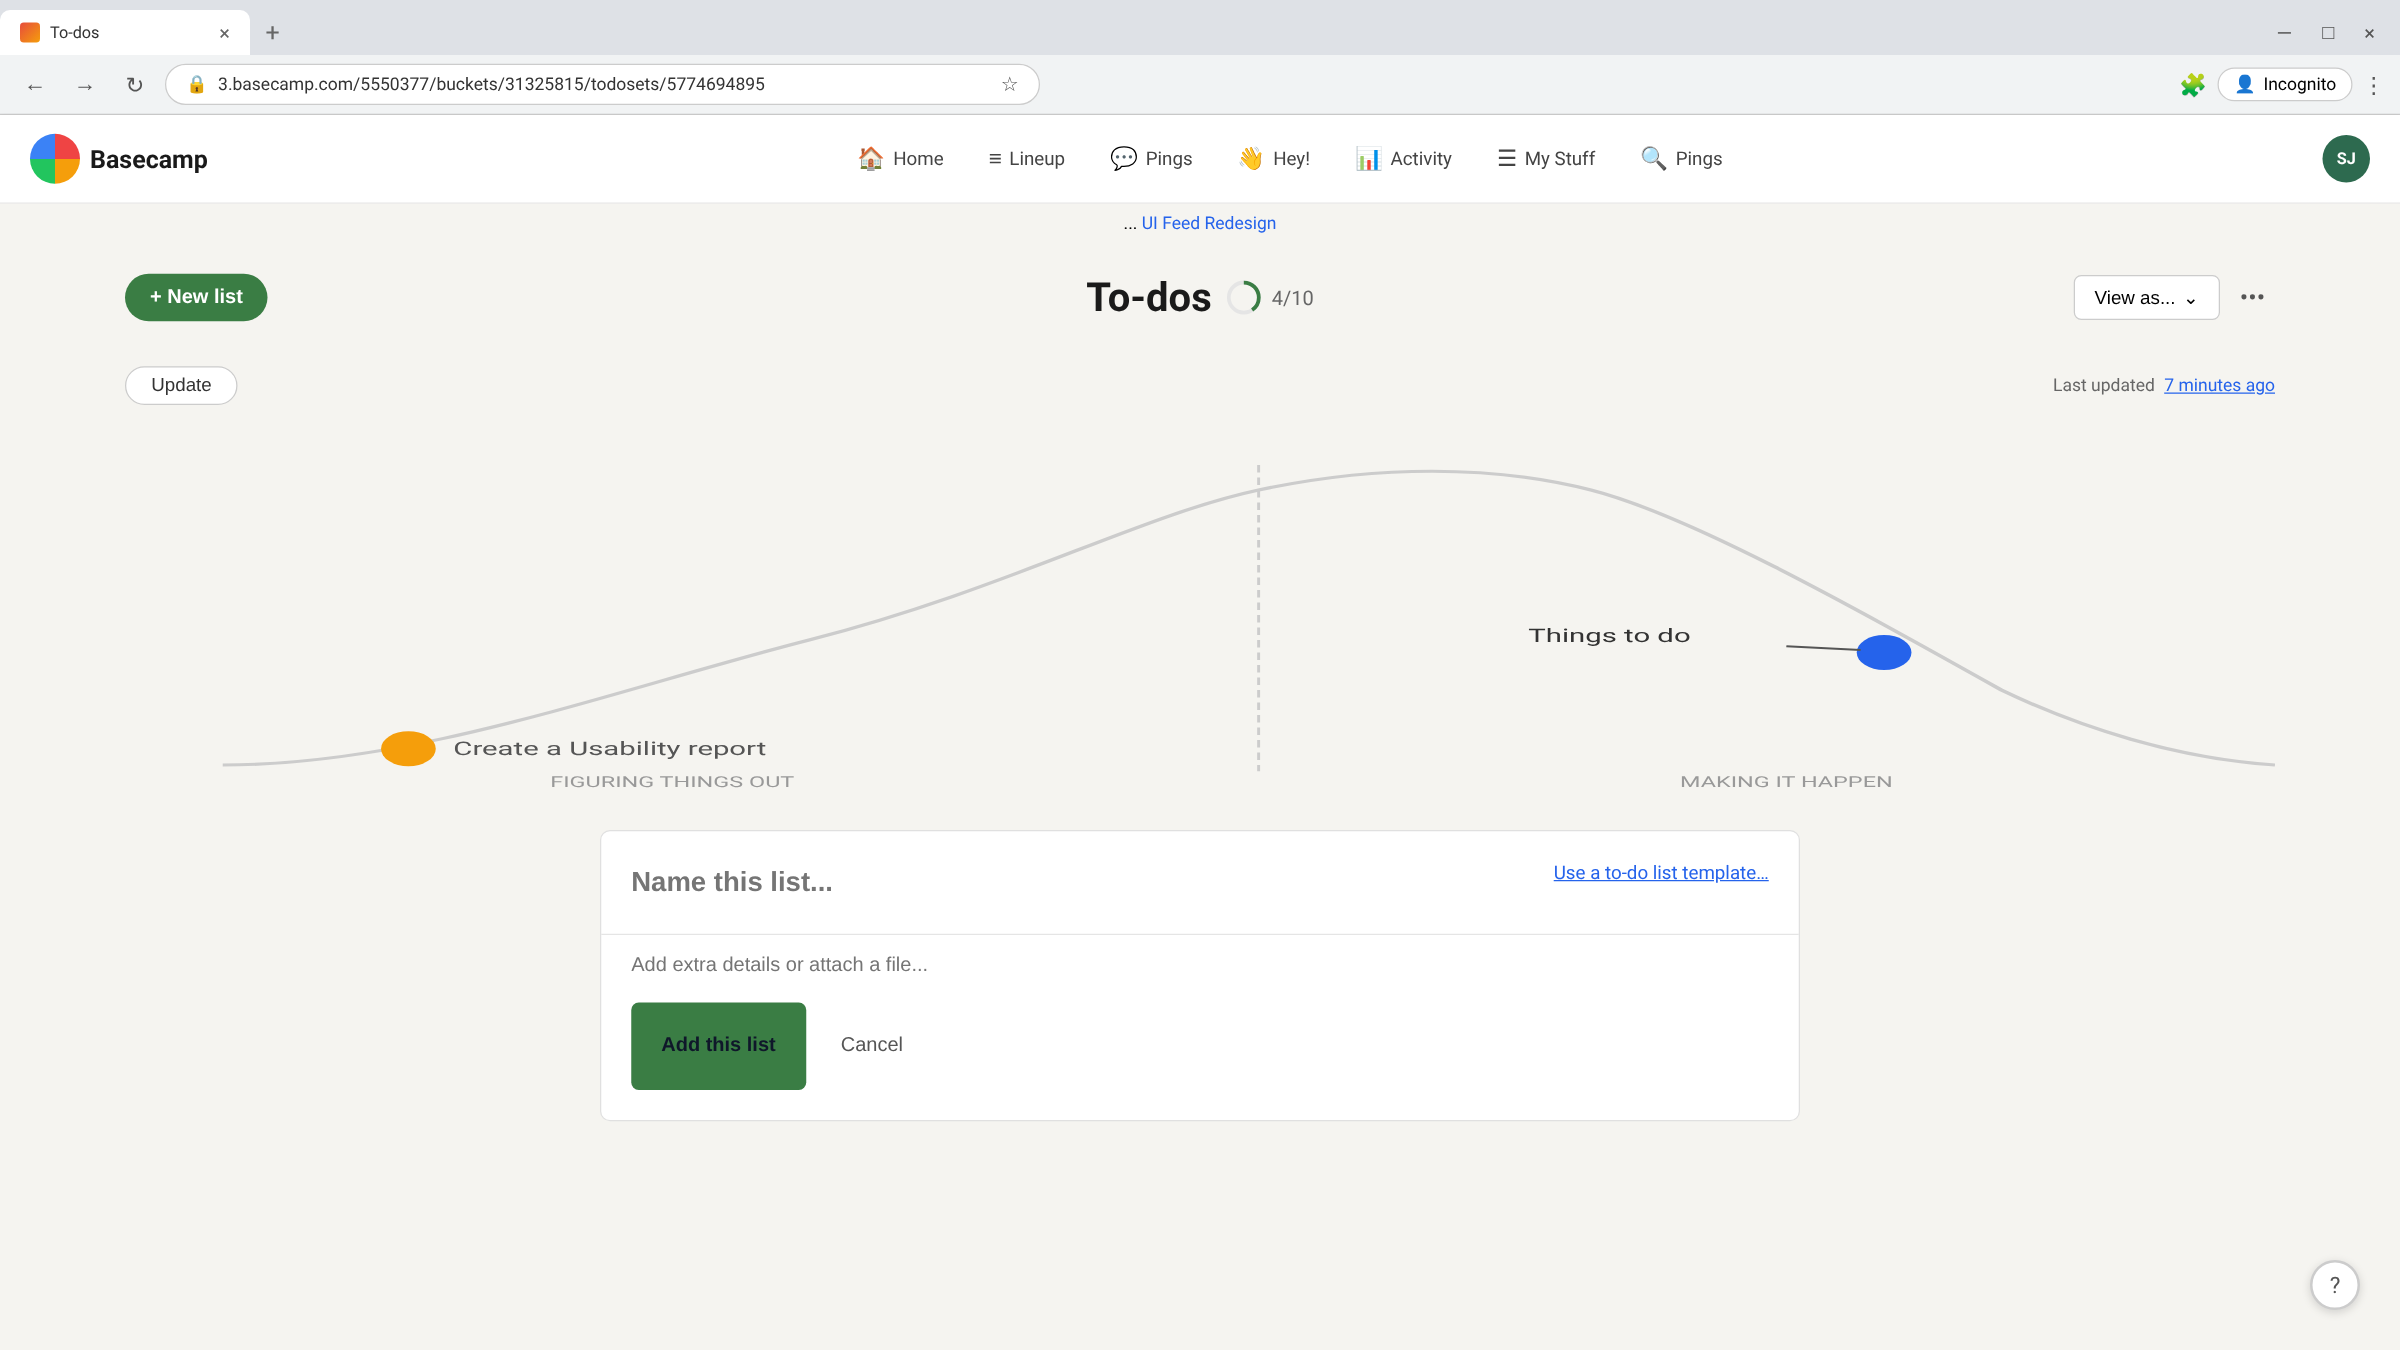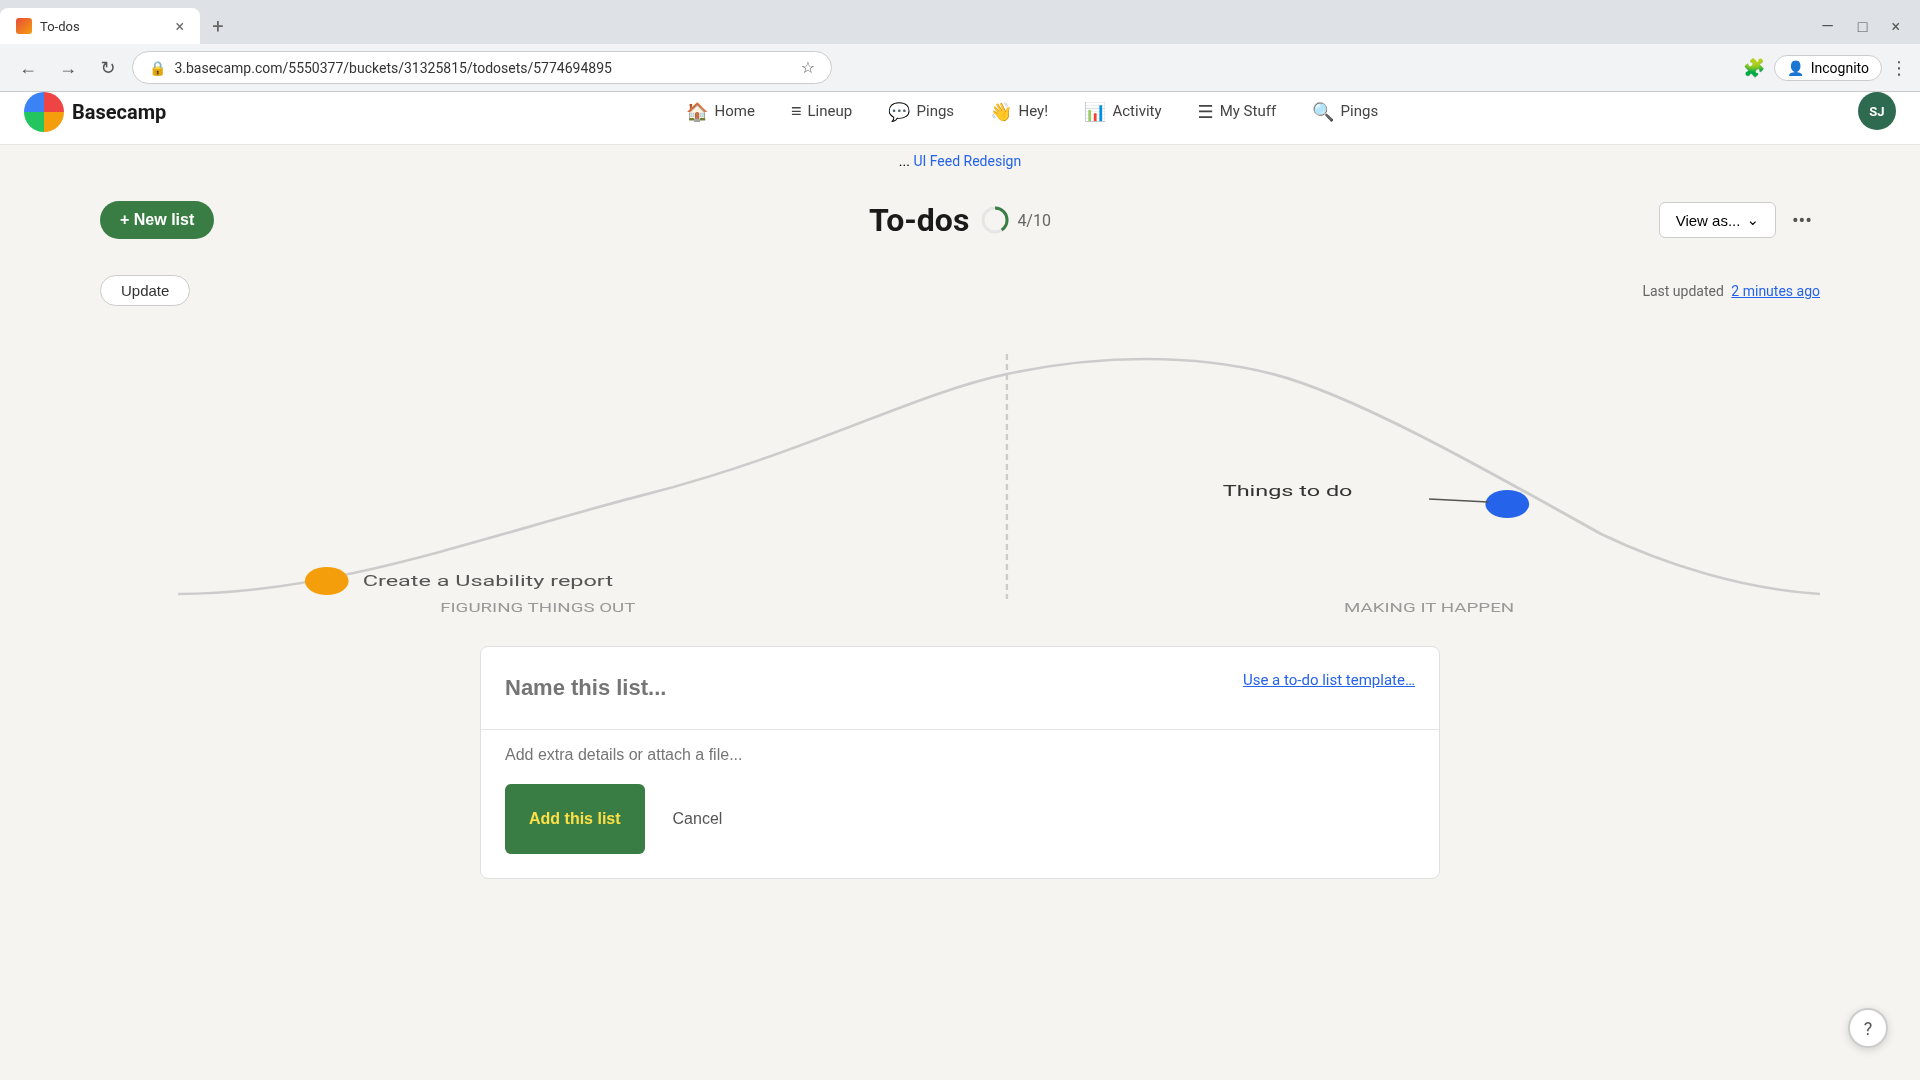--- a/index.html
+++ b/index.html
@@ -19,21 +19,21 @@
     .address-text { flex: 1; }
     .star-btn { color: #555; font-size: 16px; margin-left: auto; }
     .toolbar-right { display: flex; align-items: center; gap: 8px; margin-left: auto; }
     .profile-btn { display: flex; align-items: center; gap: 6px; padding: 4px 12px; border-radius: 20px; border: 1px solid #ccc; font-size: 14px; cursor: pointer; background: #fff; }
     .menu-dots { font-size: 18px; color: #555; cursor: pointer; }
 
     
     .app { background: #f5f4f0; width: 100%; height: calc(1080px - 92px); display: flex; flex-direction: column; }
 
     
-    .top-nav { background: #fff; display: flex; align-items: flex-start; padding: 0 24px; height: 53px; border-bottom: 1px solid #e5e5e5; box-shadow: 0 1px 3px rgba(0,0,0,0.08); }
+    .top-nav { background: #fff; display: flex; align-items: center; padding: 0 24px; height: 71px; border-bottom: 1px solid #e5e5e5; box-shadow: 0 1px 3px rgba(0,0,0,0.08); }
     .brand { display: flex; align-items: center; gap: 8px; margin-right: 40px; }
     .brand-logo { width: 36px; height: 36px; background: linear-gradient(135deg, #f59e0b, #ef4444); border-radius: 8px; }
     .brand-name { font-size: 20px; font-weight: 700; color: #1a1a1a; }
     .nav-links { display: flex; align-items: center; gap: 4px; flex: 1; justify-content: center; }
     .nav-link { display: flex; align-items: center; gap: 6px; padding: 8px 16px; border-radius: 6px; font-size: 15px; color: #444; cursor: pointer; text-decoration: none; }
     .nav-icon { font-size: 18px; }
     .user-avatar { width: 38px; height: 38px; background: #2d6a4f; border-radius: 50%; display: flex; align-items: center; justify-content: center; color: white; font-weight: 700; font-size: 13px; cursor: pointer; margin-left: auto; }
 
     
     .scroll-hint { background: #f5f4f0; text-align: center; padding: 8px; font-size: 14px; }
@@ -59,21 +59,21 @@
     .last-updated a { color: #2563eb; }
 
     .chart-container { position: relative; width: 100%; height: 280px; }
     .chart-svg { width: 100%; height: 100%; }
 
     
     .form-section { background: white; border-radius: 8px; border: 1px solid #e0e0e0; padding: 24px; max-width: 960px; margin: 0 auto; }
     .form-name-input { width: 100%; border: none; font-size: 22px; font-weight: 600; color: #999; outline: none; margin-bottom: 16px; padding: 4px 0; border-bottom: 2px solid transparent; }
     .form-details-input { width: 100%; border: none; font-size: 16px; color: #999; outline: none; margin-bottom: 20px; }
     .form-actions { display: flex; align-items: center; gap: 12px; }
-    .add-list-btn { background: #3a7d44; color: #fde047; border: none; border-radius: 6px; padding: 26px 24px; font-size: 16px; font-weight: 600; cursor: pointer; }
+    .add-list-btn { background: #3a7d44; color: #0f172a; border: none; border-radius: 6px; padding: 26px 24px; font-size: 16px; font-weight: 600; cursor: pointer; }
     .cancel-btn { background: none; border: none; font-size: 16px; color: #555; cursor: pointer; padding: 10px 16px; }
 
     
     .help-btn { position: fixed; bottom: 32px; right: 32px; width: 40px; height: 40px; background: white; border: 2px solid #ccc; border-radius: 50%; display: flex; align-items: center; justify-content: center; cursor: pointer; font-size: 18px; color: #555; box-shadow: 0 2px 8px rgba(0,0,0,0.15); }
   </style>
 </head>
 <body>
 
 <div>
 
@@ -177,21 +177,21 @@
         </button>
         <div class="more-btn">•••</div>
       </div>
     </div>
 
     <div class="chart-section">
       <div class="chart-header">
         <button class="update-btn">Update</button>
         <span class="last-updated">
           <span>Last updated</span>
-          <a href="#" style="margin-left:4px;">2 minutes ago</a>
+          <a href="#" style="margin-left:4px;">7 minutes ago</a>
         </span>
       </div>
 
       <div class="chart-container">
         <svg class="chart-svg" viewBox="0 0 1100 280" preserveAspectRatio="none">
 
           <path d="M 50 260 C 150 260, 250 200, 350 160 C 450 120, 520 60, 580 40 C 640 20, 700 20, 750 40 C 800 60, 880 130, 960 200 C 1000 230, 1050 255, 1100 260" fill="none" stroke="#ccc" stroke-width="2.5"></path>
 
           <line x1="580" y1="20" x2="580" y2="265" stroke="#ccc" stroke-width="1.5" stroke-dasharray="6,4"></line>
 

